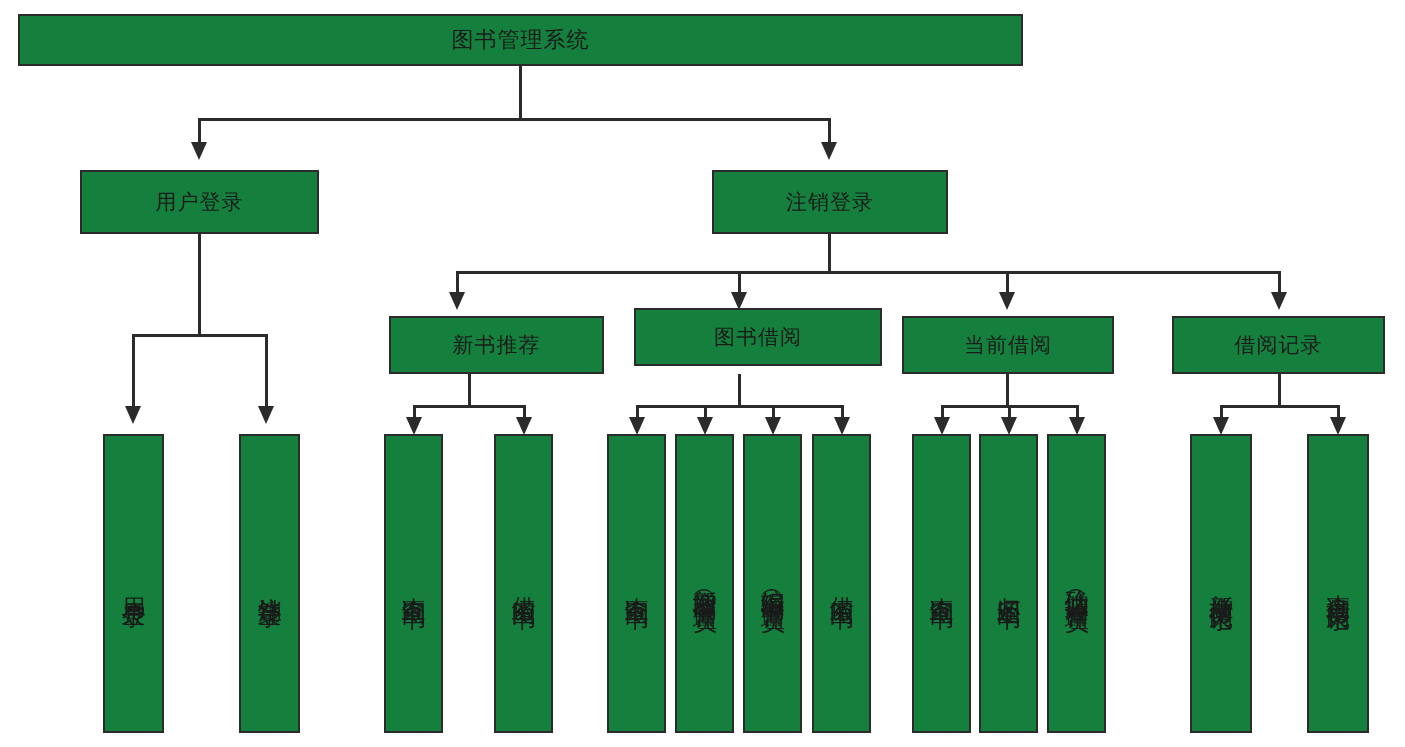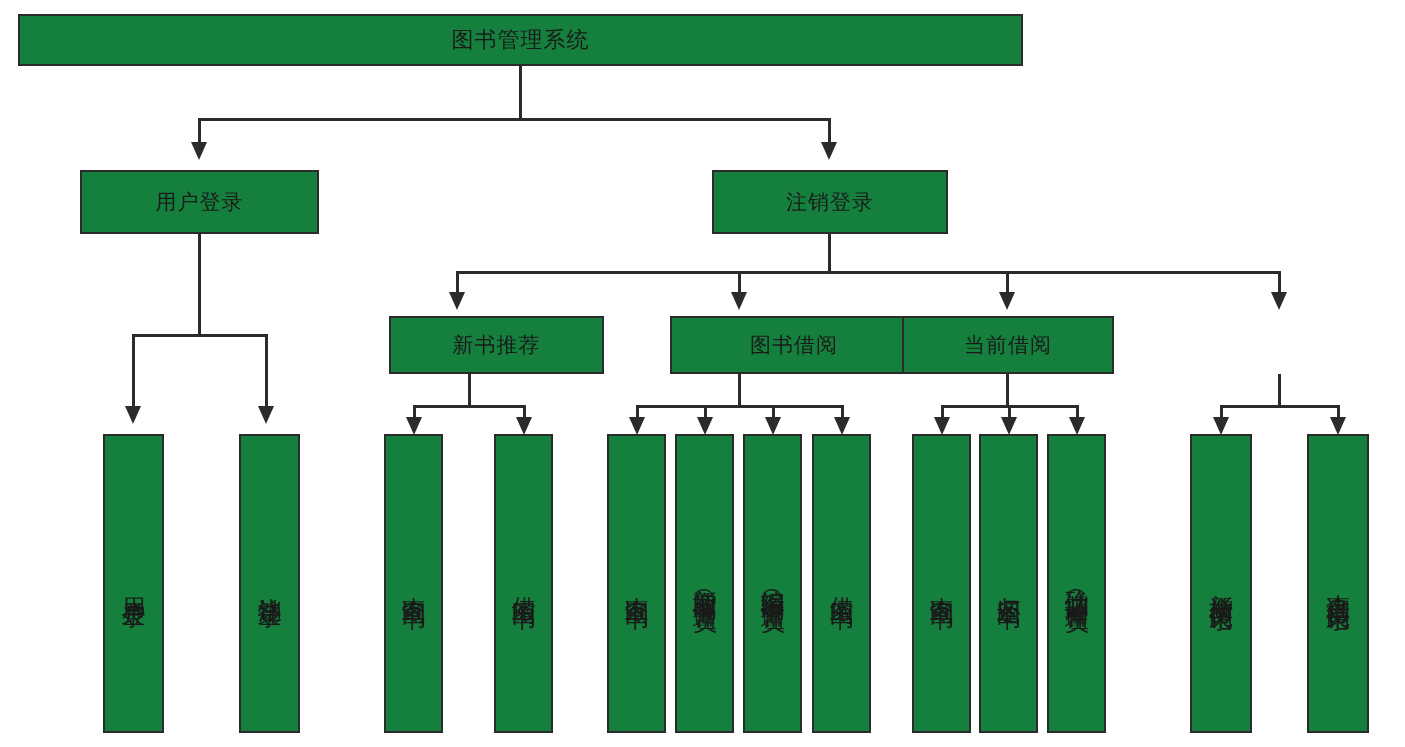--- a/index.html
+++ b/index.html
@@ -125,28 +125,31 @@
   <div class="vline" style="left:1006px; top:271px; height:21px;"></div>
   <div class="arrow" style="left:999px; top:292px;"></div>
 
   <div class="vline" style="left:1278px; top:271px; height:21px;"></div>
   <div class="arrow" style="left:1271px; top:292px;"></div>
 
   <div class="node h" style="left:362px; top:316px; width:215px; height:58px;margin-left:27px;">
     <span>新书推荐</span>
   </div>
 
-  <div class="node h" style="left:634px; top:316px; width:248px; height:58px;margin-left:36px;">
+  <div class="node h" style="left:634px; top:308px; width:248px; height:58px;">
     <span>图书借阅</span>
   </div>
 
   <div class="node h" style="left:902px; top:316px; width:212px; height:58px;font-family:Liberation Serif, serif;">
     <span>当前借阅</span>
   </div>
 
+  <div class="node h" style="left:1172px; top:316px; width:213px; height:58px;">
+    <span>借阅记录</span>
+  </div>
 
   <div class="vline" style="left:468px; top:374px; height:31px;"></div>
   <div class="hline" style="left:413px; top:405px; width:113px;"></div>
   <div class="vline" style="left:413px; top:405px; height:12px;"></div>
   <div class="arrow" style="left:406px; top:417px;"></div>
   <div class="vline" style="left:523px; top:405px; height:12px;"></div>
   <div class="arrow" style="left:516px; top:417px;"></div>
 
   <div class="vline" style="left:738px; top:374px; height:31px;"></div>
   <div class="hline" style="left:636px; top:405px; width:208px;"></div>

